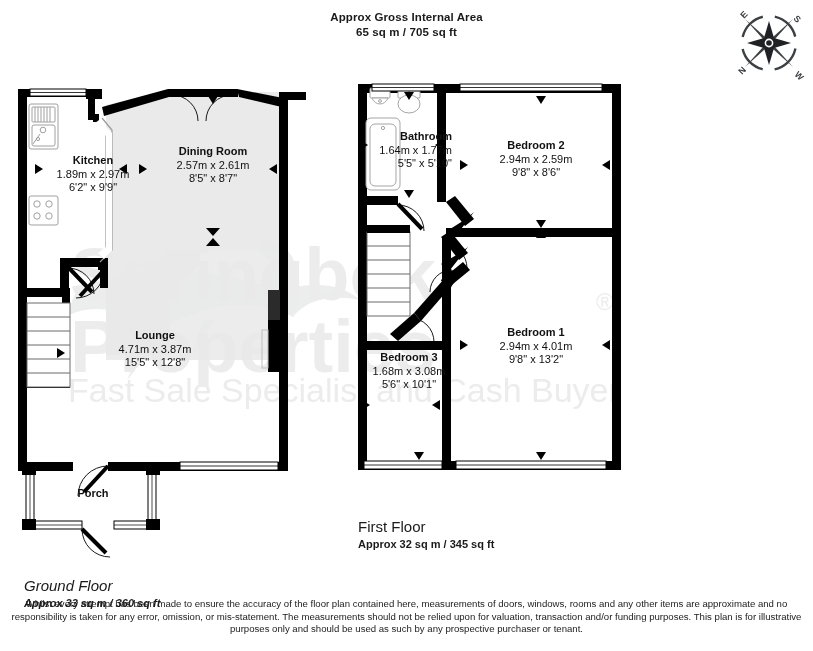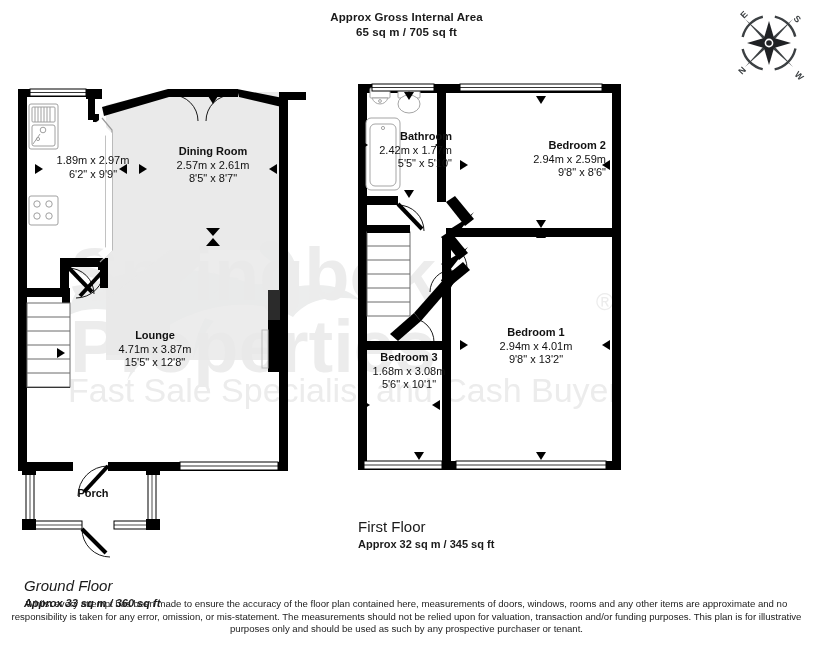--- a/index.html
+++ b/index.html
@@ -373,20 +373,21 @@
     <text x="25" y="32" font-size="9" font-weight="bold" fill="#3c4043" font-family="'Liberation Sans',sans-serif" transform="rotate(45,25,32)">W</text>
   </g>
 </svg>
 
 <div class="hdr">
   <span>Approx Gross Internal Area</span><br>
   <span>65 sq m / 705 sq ft</span>
 </div>
 
 <div class="roomlbl" style="left:8px; top:154px; width:170px;">
+  <span class="nm">Kitchen</span>
   <span class="d1">1.89m x 2.97m</span>
   <span class="d2">6'2" x 9'9"</span>
 </div>
 
 <div class="roomlbl" style="left:143px; top:145px; width:140px;">
   <span class="nm">Dining Room</span>
   <span class="d1">2.57m x 2.61m</span>
   <span class="d2">8'5" x 8'7"</span>
 </div>
 
@@ -395,25 +396,25 @@
   <span class="d1">4.71m x 3.87m</span>
   <span class="d2">15'5" x 12'8"</span>
 </div>
 
 <div class="roomlbl" style="left:38px; top:487px; width:110px;">
   <span class="nm">Porch</span>
 </div>
 
 <div class="roomlbl" style="left:340px; top:130px; width:112px;text-align:right;">
   <span class="nm">Bathroom</span>
-  <span class="d1">2.42m x 1.77m</span>
+  <span class="d1">1.64m x 1.77m</span>
   <span class="d2">5'5" x 5'10"</span>
 </div>
 
-<div class="roomlbl" style="left:466px; top:139px; width:140px;text-align:right;">
+<div class="roomlbl" style="left:466px; top:139px; width:140px;">
   <span class="nm">Bedroom 2</span>
   <span class="d1">2.94m x 2.59m</span>
   <span class="d2">9'8" x 8'6"</span>
 </div>
 
 <div class="roomlbl" style="left:466px; top:326px; width:140px;">
   <span class="nm">Bedroom 1</span>
   <span class="d1">2.94m x 4.01m</span>
   <span class="d2">9'8" x 13'2"</span>
 </div>

